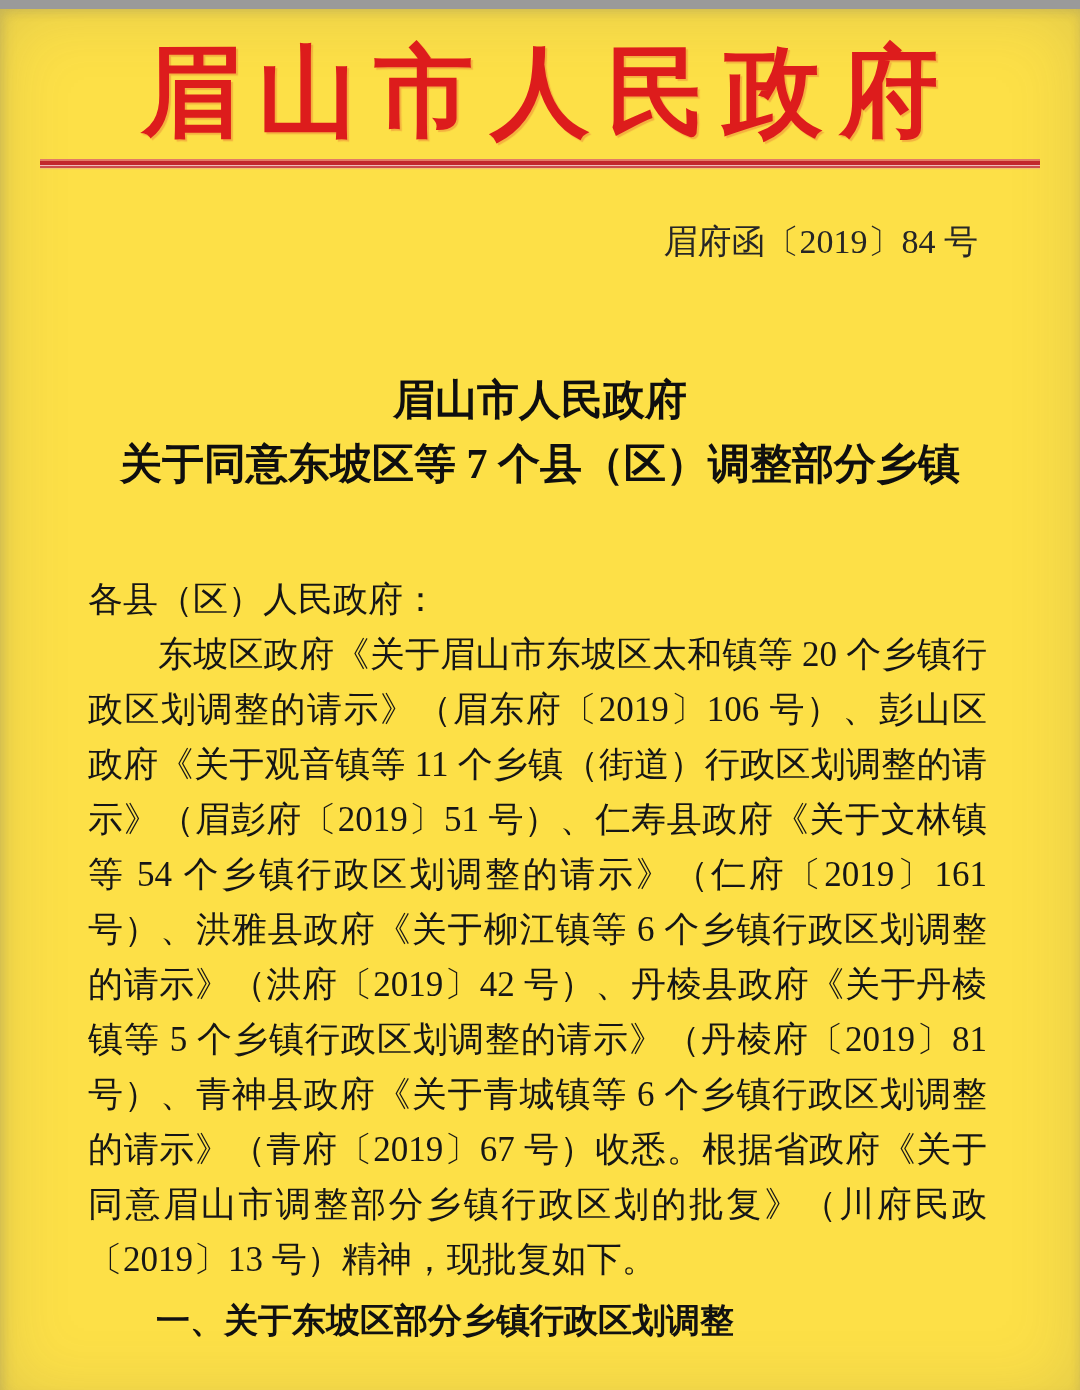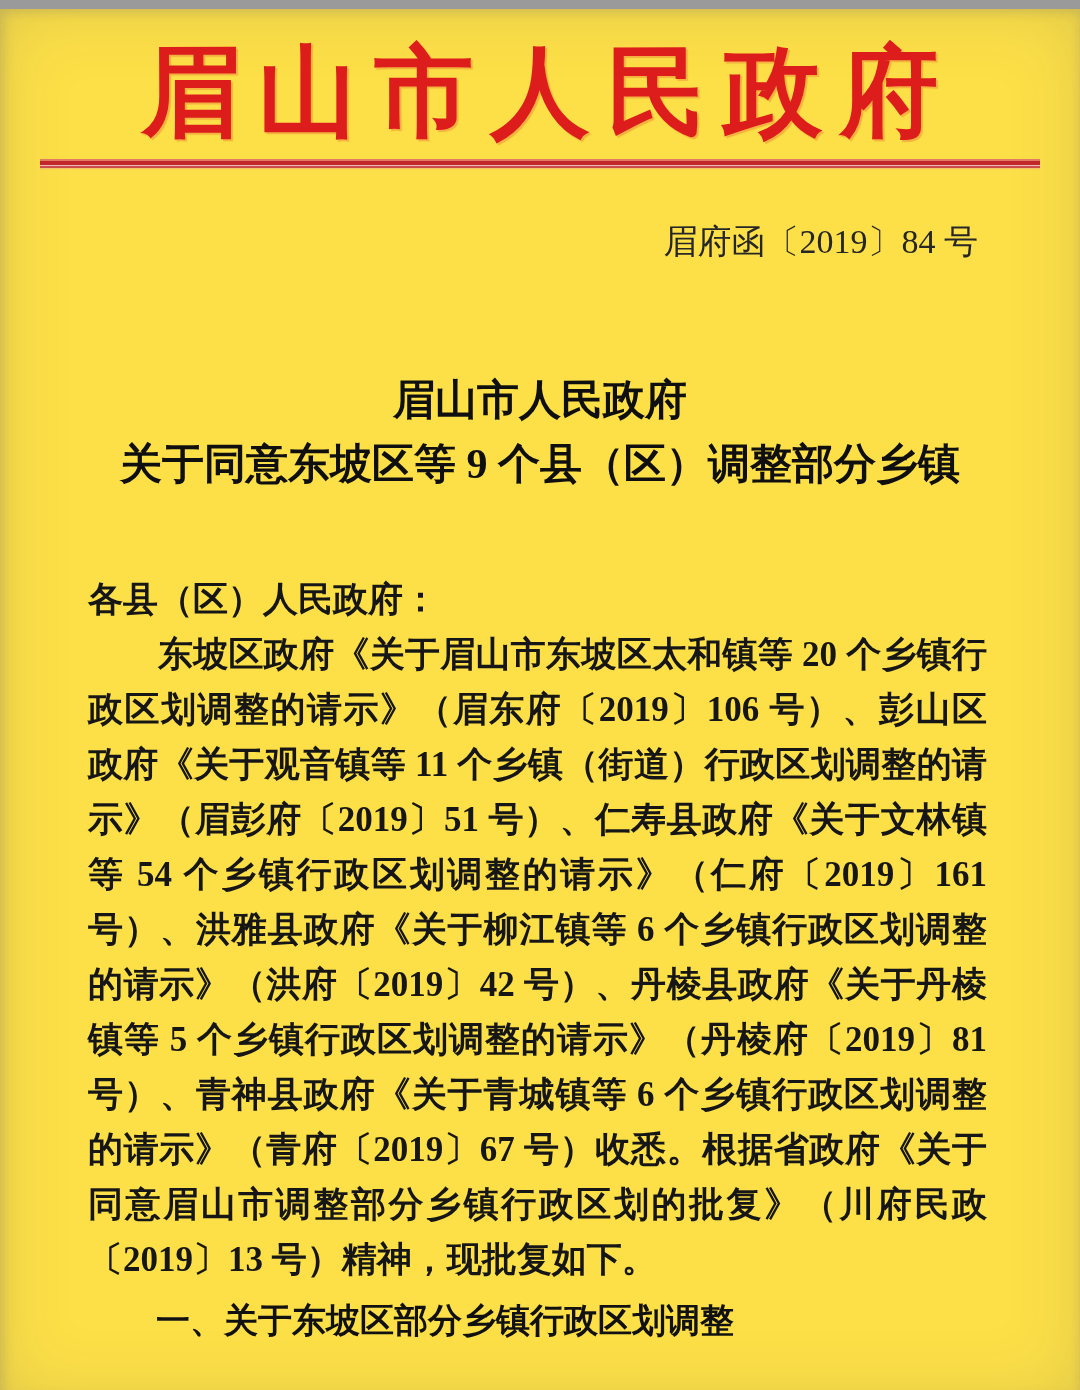--- a/index.html
+++ b/index.html
@@ -60,21 +60,20 @@
   .body-block {
     margin: 76px 93px 0 88px;
     font-size: 35px;
     line-height: 55px;
     text-align: justify;
     color: #161616;
   }
   .body-block p {
     margin: 0;
     padding: 0;
-    font-weight: bold;
   }
   .salutation { text-indent: 0; }
   .paragraph  { text-indent: 2em; }
   .section-heading {
     font-family: "Liberation Sans", "DejaVu Sans", sans-serif;
     font-weight: bold;
     font-size: 34px;
     text-indent: 2em;
     margin-top: 6px !important;
     color: #111111;
@@ -88,21 +87,21 @@
   <div class="masthead" style="color: rgb(221, 28, 28);">
     <span>眉山市人民政府</span>
   </div>
 
   <div class="red-rule"></div>
 
   <div class="doc-number">眉府函〔2019〕84 号</div>
 
   <div class="doc-title">
     <div>眉山市人民政府</div>
-    <div>关于同意东坡区等 9 个县（区）调整部分乡镇</div>
+    <div>关于同意东坡区等 7 个县（区）调整部分乡镇</div>
   </div>
 
   <div class="body-block">
     <p class="salutation">各县（区）人民政府：</p>
     <p class="paragraph">东坡区政府《关于眉山市东坡区太和镇等 20 个乡镇行政区划调整的请示》（眉东府〔2019〕106 号）、彭山区政府《关于观音镇等 11 个乡镇（街道）行政区划调整的请示》（眉彭府〔2019〕51 号）、仁寿县政府《关于文林镇等 54 个乡镇行政区划调整的请示》（仁府〔2019〕161 号）、洪雅县政府《关于柳江镇等 6 个乡镇行政区划调整的请示》（洪府〔2019〕42 号）、丹棱县政府《关于丹棱镇等 5 个乡镇行政区划调整的请示》（丹棱府〔2019〕81 号）、青神县政府《关于青城镇等 6 个乡镇行政区划调整的请示》（青府〔2019〕67 号）收悉。根据省政府《关于同意眉山市调整部分乡镇行政区划的批复》（川府民政〔2019〕13 号）精神，现批复如下。</p>
     <p class="section-heading">一、关于东坡区部分乡镇行政区划调整</p>
   </div>
 
 </div>
 

